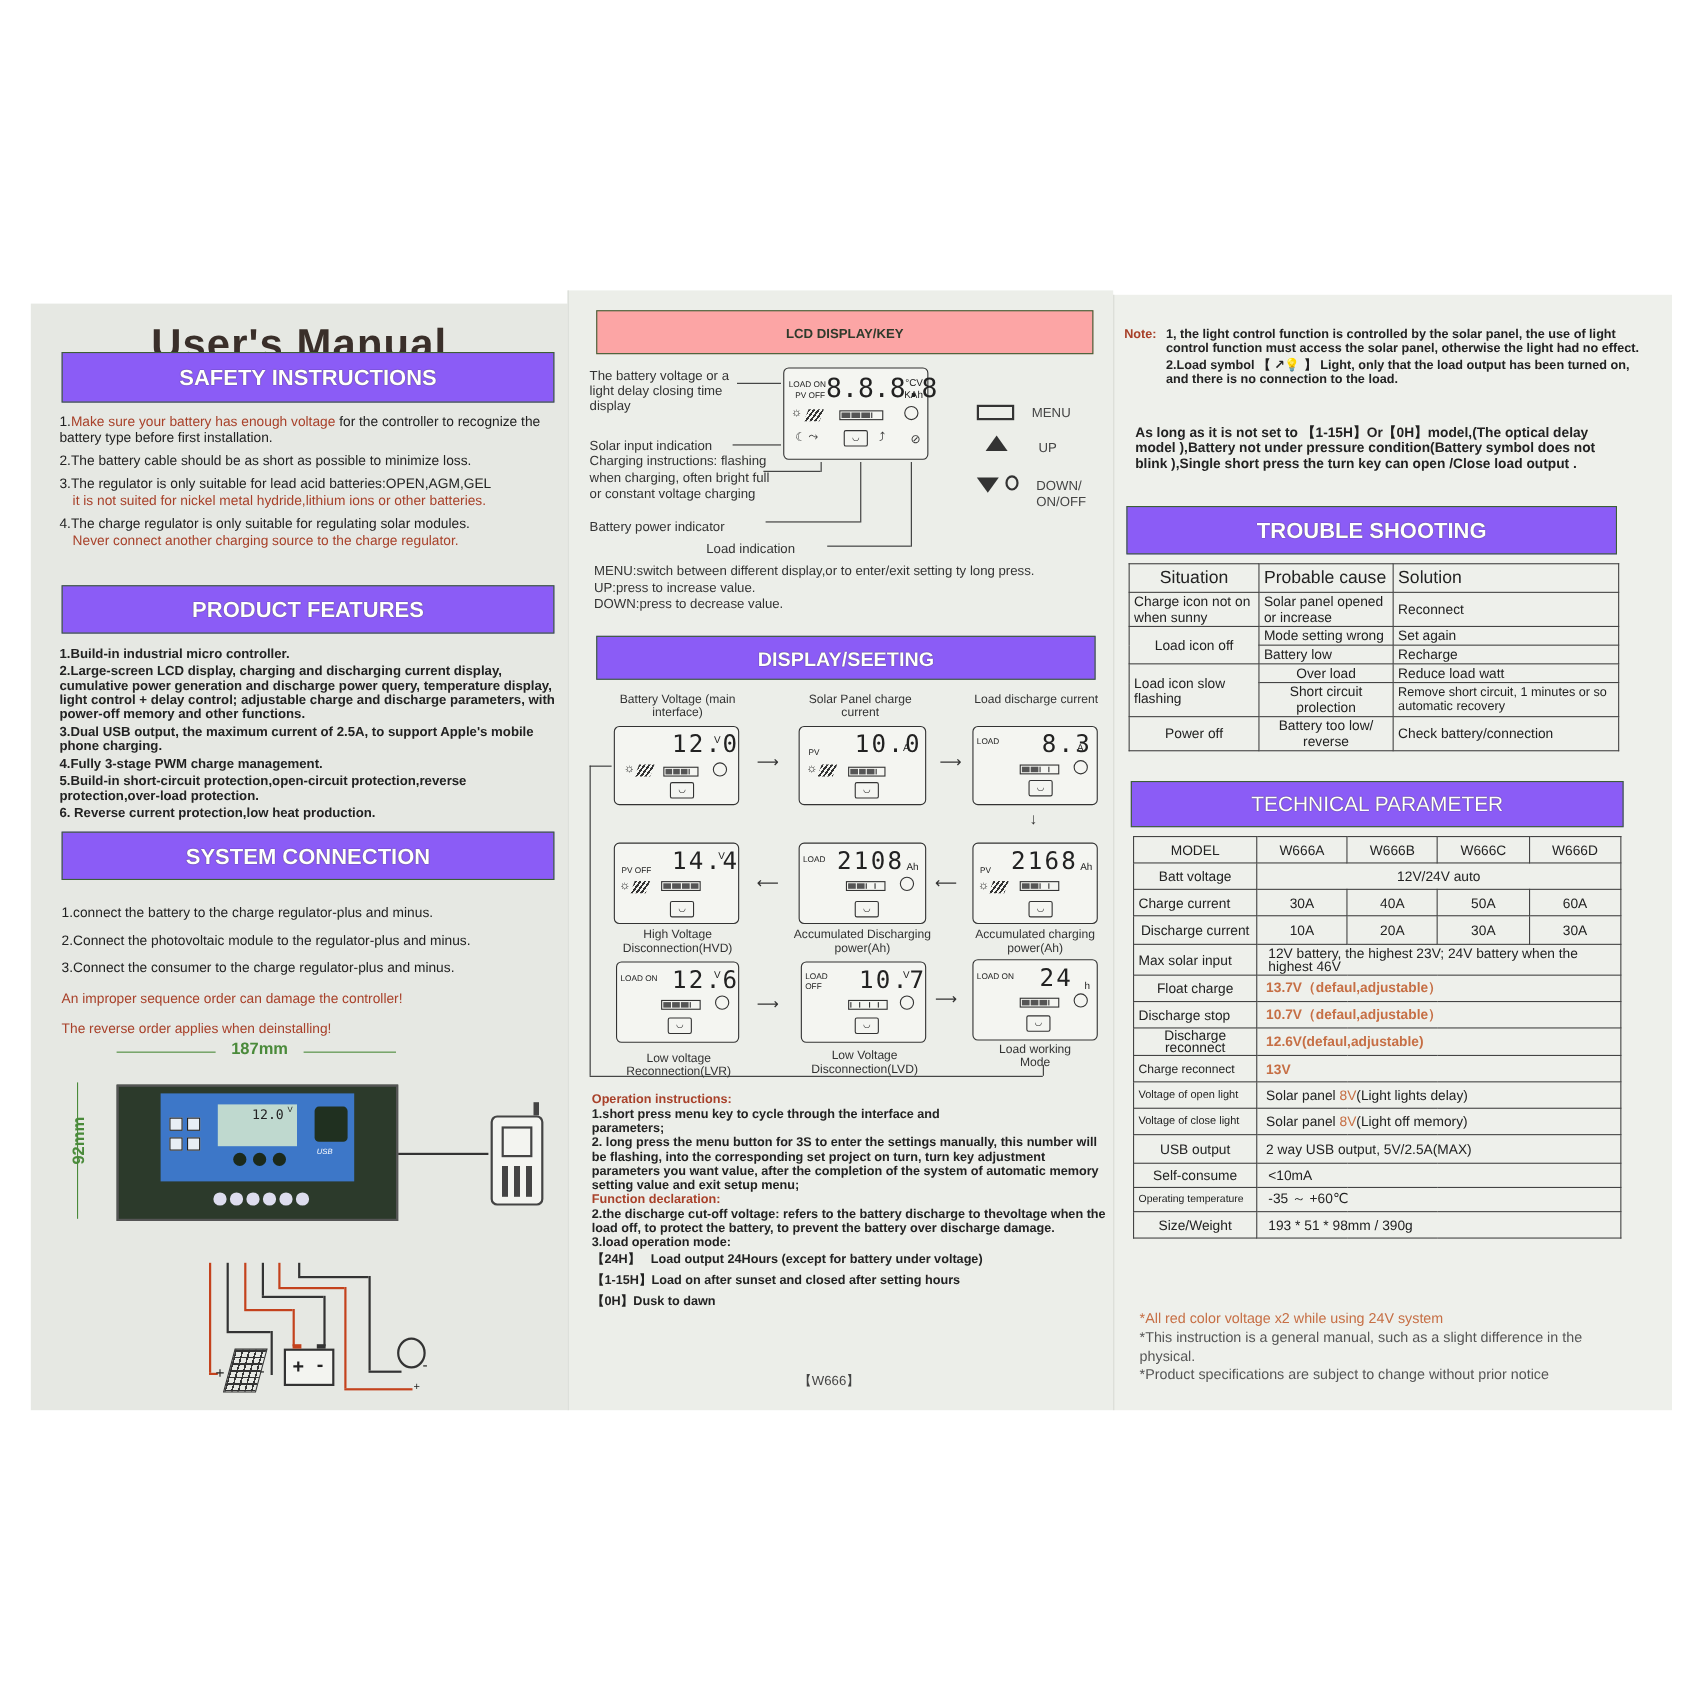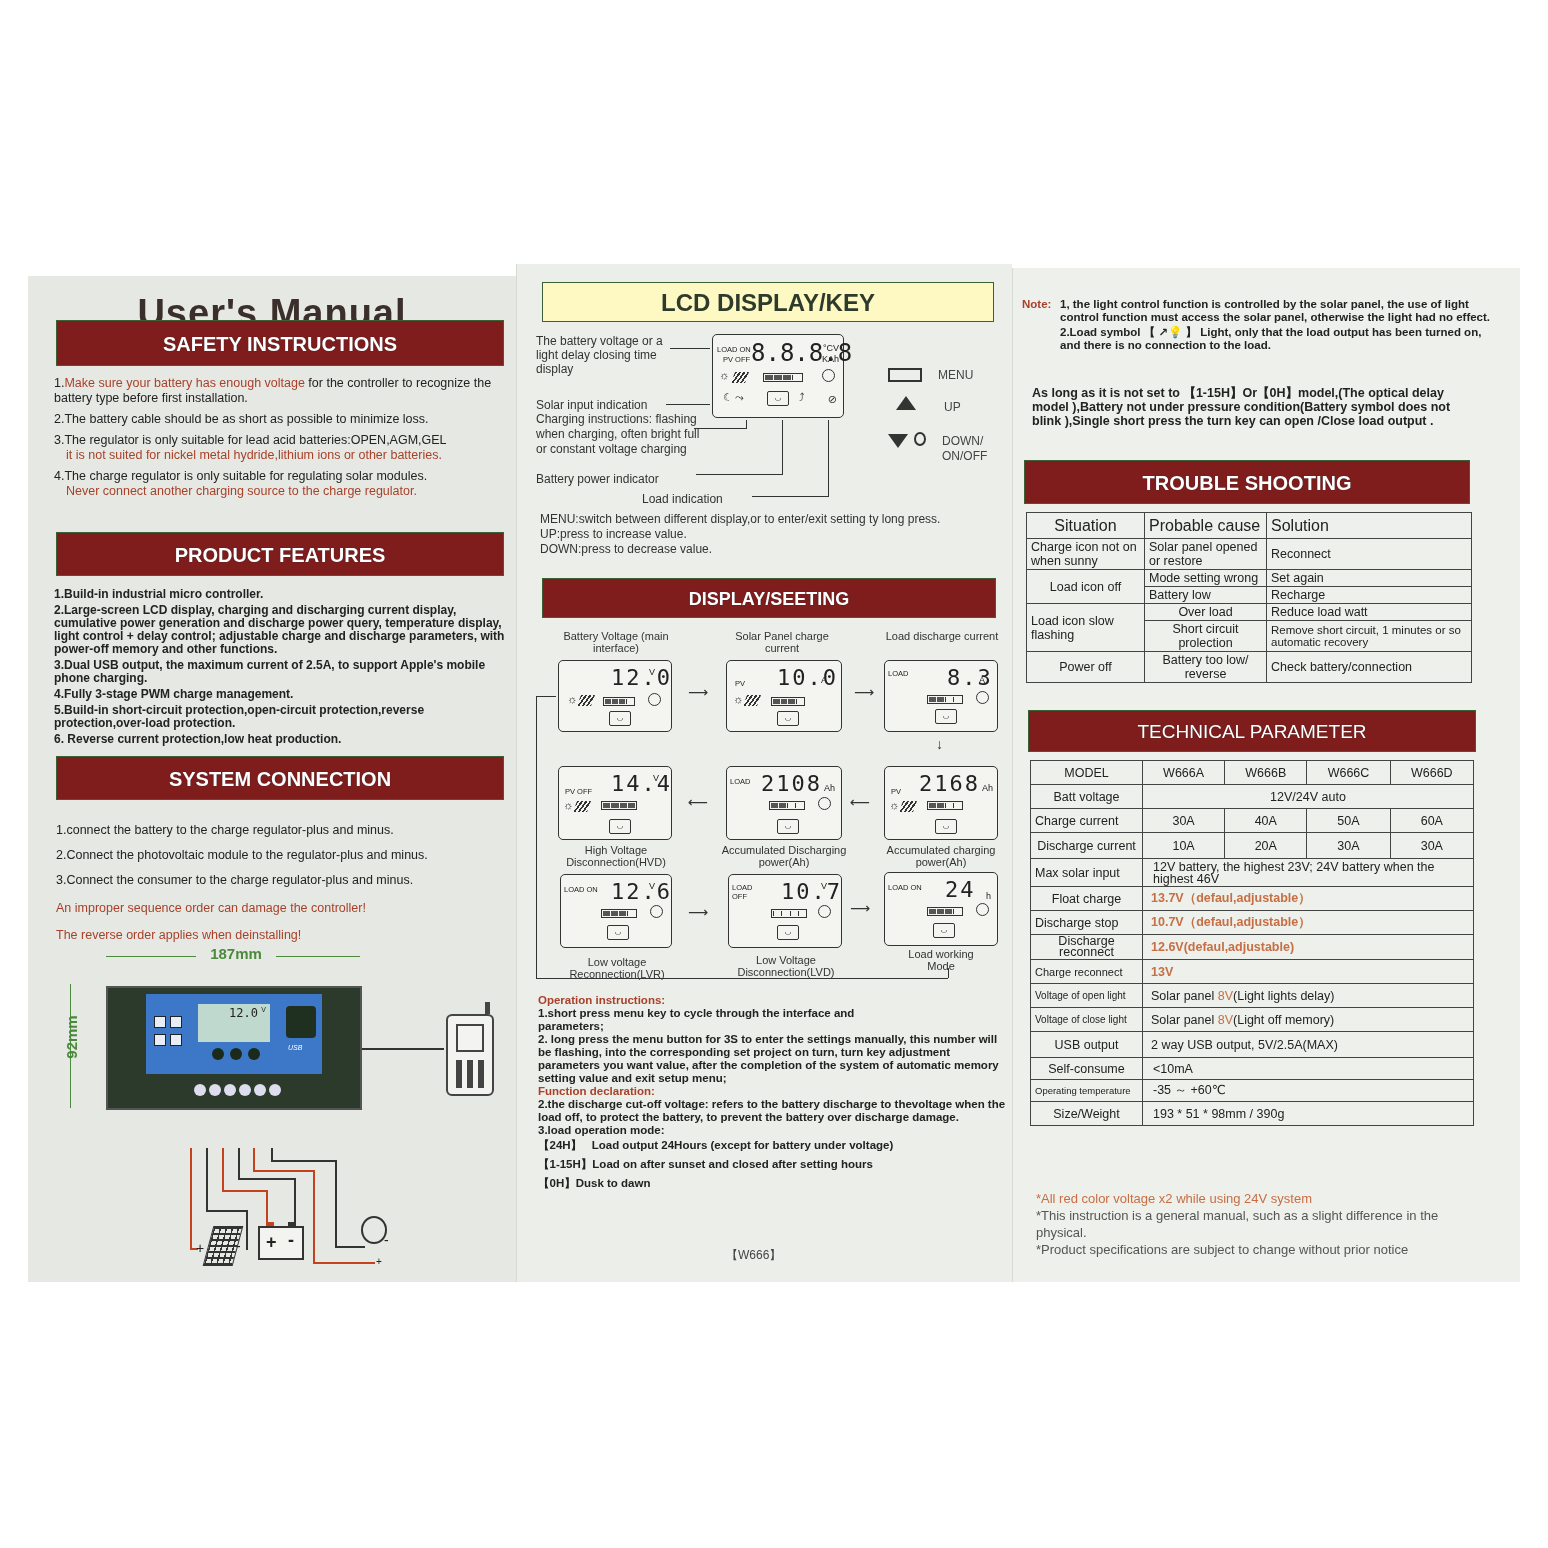--- a/index.html
+++ b/index.html
@@ -5,21 +5,21 @@
   * { box-sizing: border-box; margin: 0; padding: 0; }
   html, body { width: 1548px; height: 1548px; background: #ffffff; overflow: hidden; }
   body { position: relative; font-family: "Liberation Sans", "DejaVu Sans", sans-serif; color: #222; }
   .sheet { position: absolute; top: 262px; left: 28px; width: 1492px; height: 1020px; }
   .panel { position: absolute; top: 0; bottom: 0; background: #e9ebe6; }
   .panel.p1 { left: 0; width: 488px; background: #e6e8e3; top: 14px; }
   .panel.p2 { left: 488px; width: 496px; background: #eceee9; top: 2px; }
   .panel.p3 { left: 984px; width: 508px; background: #eef0eb; top: 6px; }
   .panel.p2::before, .panel.p3::before { content:""; position:absolute; left:0; top:0; bottom:0; width:1px; background:#d8dad4; }
 
-  .banner { position: absolute; background: #7f1d1d; color: #fff; font-weight: bold; text-align: center; border: 1px solid #3c5f35; text-shadow: 0 0 1px #222; }
+  .banner { position: absolute; background: #8b5cf6; color: #fff; font-weight: bold; text-align: center; border: 1px solid #3c5f35; text-shadow: 0 0 1px #222; }
   .title-main { position: absolute; left: 0; width: 100%; text-align: center; font-size: 38px; font-weight: bold; color: #3a2f2a; letter-spacing: 1px; }
 
   .txt { position: absolute; font-size: 12.5px; line-height: 15px; color: #222; }
   .red { color: #a8412a; }
   .orange { color: #c66f45; }
   .bold { font-weight: bold; }
   .li { margin-bottom: 6px; }
   .indent { padding-left: 12px; }
 
   
@@ -162,21 +162,21 @@
       <span style="position:absolute; right:8px; top:2px; font-size:18px; font-weight:bold;">-</span>
       <div style="position:absolute; left:6px; top:-6px; width:8px; height:4px; background:#c4421d;"></div>
       <div style="position:absolute; right:6px; top:-6px; width:8px; height:4px; background:#333;"></div>
     </div>
     <div style="position:absolute; left:333px; top:940px; width:26px; height:28px; border:2px solid #333; border-radius:50%;"></div>
     <span style="position:absolute; left:356px; top:956px; font-size:14px;">-</span>
     <span style="position:absolute; left:348px; top:980px; font-size:10px;">+</span>
   </div>
 
   <div class="panel p2">
-    <div class="banner" style="left:26px; top:18px; width:452px; height:40px; font-size:24px; line-height:40px; color:#2e3a2b; text-shadow:none; background:#fef9c3;">LCD DISPLAY/KEY</div>
+    <div class="banner" style="left:26px; top:18px; width:452px; height:40px; font-size:12px; line-height:40px; color:#2e3a2b; text-shadow:none; background:#fca5a5;">LCD DISPLAY/KEY</div>
 
     <div class="txt" style="left:20px; top:70px; width:148px; font-size:12px; line-height:14px; color:#333;">The battery voltage or a light delay closing time display</div>
     <div class="txt" style="left:20px; top:134px; width:150px; font-size:12px; line-height:14px; color:#333;">Solar input indication</div>
     <div class="txt" style="left:20px; top:148px; width:170px; font-size:12px; line-height:15px; color:#333;">Charging instructions: flashing when charging, often bright full or constant voltage charging</div>
     <div class="txt" style="left:20px; top:208px; width:170px; font-size:12px; color:#333;">Battery power indicator</div>
     <div class="txt" style="left:126px; top:228px; width:120px; font-size:12px; color:#333;">Load indication</div>
 
     <div class="lcd" style="left:196px; top:70px; width:132px; height:84px;">
       <span class="tag" style="left:4px; top:10px;">LOAD ON</span>
       <span class="tag" style="left:10px; top:20px;">PV OFF</span>
@@ -401,21 +401,21 @@
 
     <table class="tbl" style="left:14px; top:244px; width:446px;">
       <tbody>
           <tr style="height:26px;">
         <th style="width:118px; text-align:center;">Situation</th>
         <th style="width:122px;">Probable cause</th>
         <th>Solution</th>
       </tr>
       <tr>
         <td>Charge icon not on when sunny</td>
-        <td>Solar panel opened or restore</td>
+        <td>Solar panel opened or increase</td>
         <td>Reconnect</td>
       </tr>
       <tr>
         <td rowspan="2" style="text-align:center;">Load icon off</td>
         <td>Mode setting wrong</td>
         <td>Set again</td>
       </tr>
       <tr>
         <td>Battery low</td>
         <td>Recharge</td>

